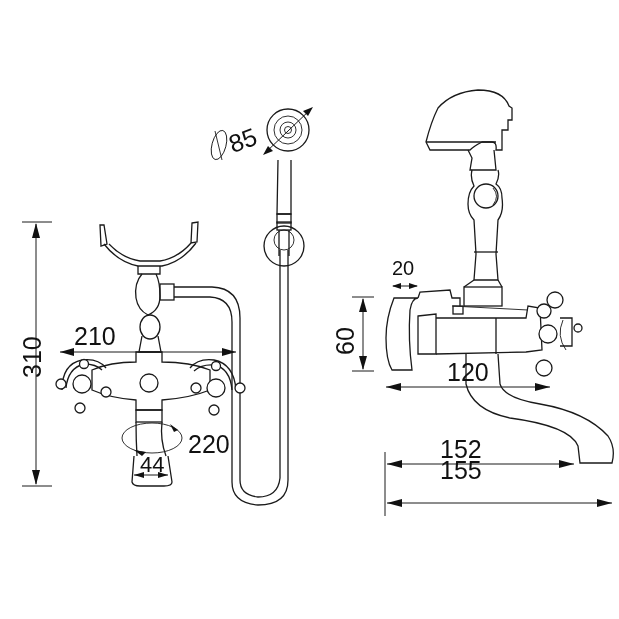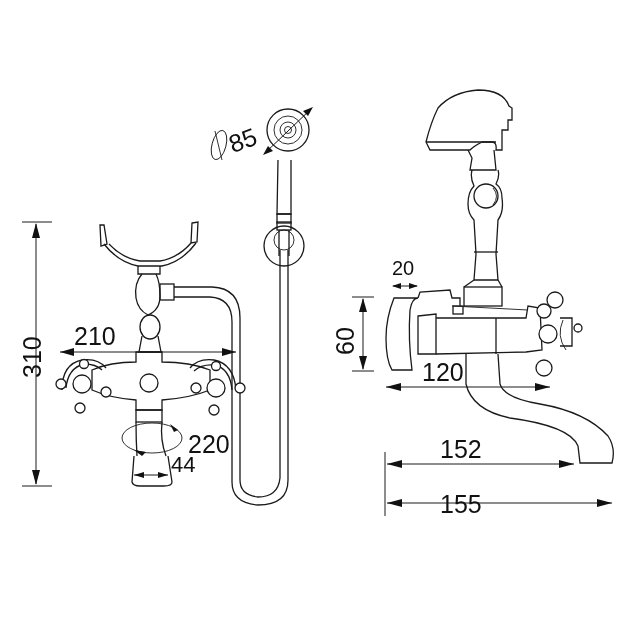--- a/index.html
+++ b/index.html
@@ -155,20 +155,20 @@
     <polygon class="ah" points="574,464 559,460 559,468"></polygon>
     <line class="dim" x1="387" y1="503" x2="612" y2="503"></line>
     <polygon class="ah" points="387,503 402,499 402,507"></polygon>
     <polygon class="ah" points="612,503 597,499 597,507"></polygon>
   </g>
 </svg>
 
 <div class="lbl rot" style="left:6px;top:338px;width:54px;height:26px;">310</div>
 <div class="lbl" style="left:74px;top:324px;">210</div>
 <div class="lbl" style="left:188px;top:432px;">220</div>
-<div class="lbl" style="left:140px;top:454px;font-size:22px;margin-left:31px;">44</div>
+<div class="lbl" style="left:140px;top:454px;font-size:22px;">44</div>
 <div class="lbl rot2" style="left:229px;top:128px;">85</div>
 <div class="lbl" style="left:392px;top:258px;font-size:20px;">20</div>
 <div class="lbl rot" style="left:326px;top:322px;width:40px;height:26px;">60</div>
-<div class="lbl" style="left:422px;top:360px;text-align:right;">120</div>
+<div class="lbl" style="left:447px;top:360px;text-align:right;">120</div>
 <div class="lbl" style="left:440px;top:437px;">152</div>
-<div class="lbl" style="left:440px;top:492px;text-align:right;">155</div>
+<div class="lbl" style="left:440px;top:458px;text-align:right;">155</div>
 </div>
 
 </body></html>

